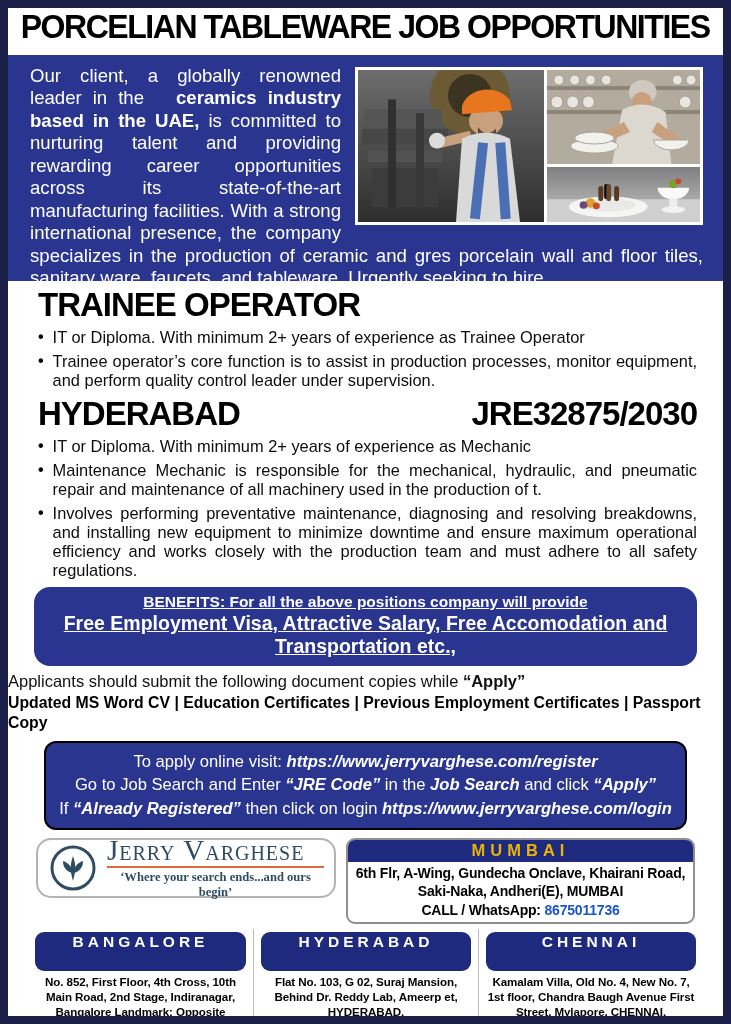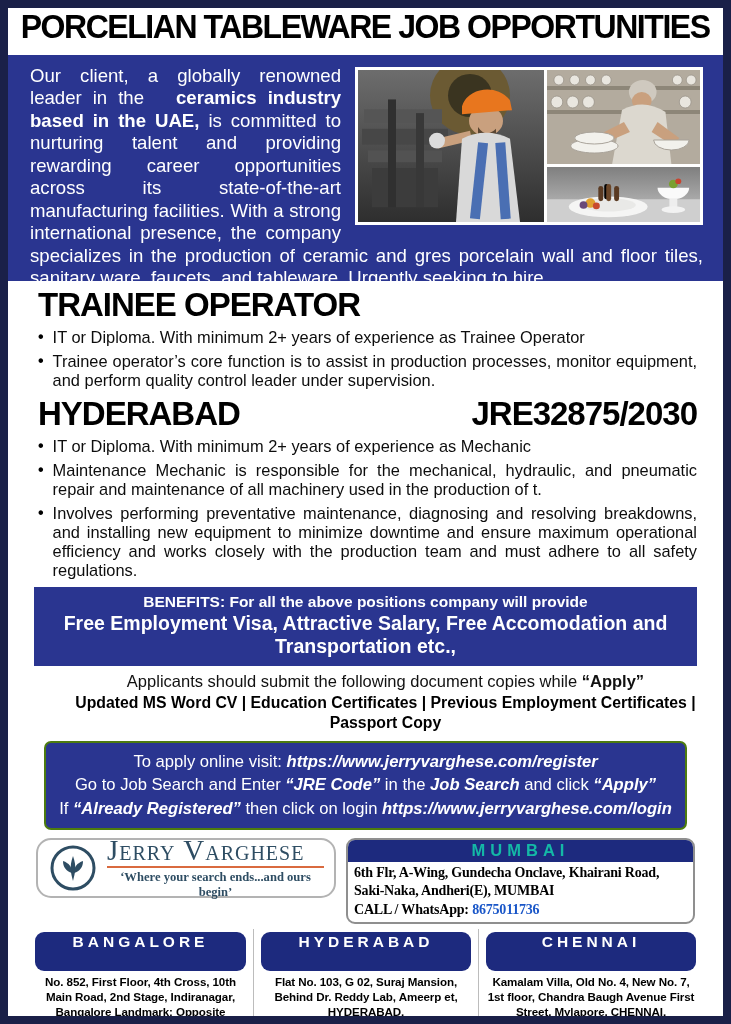--- a/index.html
+++ b/index.html
@@ -25,48 +25,48 @@
   
   .jobs{padding:2px 26px 0 30px;}
   .job-head{display:flex;justify-content:space-between;align-items:flex-start;margin-top:3px;}
   .job-head h2,.job-head .code{font-size:33px;font-weight:bold;letter-spacing:-1px;color:#000;}
   .bullets{margin:4px 0 1px;}
   .bullet{display:flex;gap:9px;margin-bottom:5px;}
   .bullet .dot{flex:0 0 auto;font-size:16px;line-height:1.16;font-weight:bold;}
   .dot::before{content:"•";}
   .bullet .bt{font-size:16.4px;font-weight:normal;line-height:1.16;color:var(--ink);text-align:justify;}
   
-  .benefits{margin:7px 26px 5px;background:var(--navy);border-radius:0;color:#fff;
-    text-align:center;padding:6px 8px 8px;}
+  .benefits{margin:7px 26px 5px;background:var(--navy);border-radius:16px;color:#fff;
+    text-align:center;padding:6px 8px 8px;text-decoration:underline;}
   .benefits .l1{font-size:15.5px;font-weight:bold;}
   .benefits .l2{font-size:19.5px;font-weight:bold;margin-top:1px;}
   
-  .docs{text-align:center;line-height:1.3;padding-left:40px;}
+  .docs{line-height:1.3;}
   .docs .l1{font-size:16.5px;color:#111;}
   .docs .l1 .b{font-weight:bold;}
   .docs .l2{font-size:15.8px;font-weight:bold;color:#000;}
   
-  .apply{margin:7px 36px 8px;background:var(--navy);border:2px solid #4d7c0f;border-radius:7px;
+  .apply{margin:7px 36px 8px;background:var(--navy);border:2px solid #000000;border-radius:12px;
     color:#fff;text-align:center;padding:7px 10px;font-size:16.6px;line-height:1.42;}
   .apply .bi{font-weight:bold;font-style:italic;}
   
   .contact-row{display:flex;gap:10px;margin:2px 28px 5px;}
   .logo-card{flex:0 0 300px;border:2px solid #b3b3b3;border-radius:15px;background:#fff;
     display:flex;align-items:center;gap:9px;padding:6px 10px;height:60px;}
   .logo-card svg{flex:0 0 50px;}
   .logo-name{font-family:"Liberation Serif",serif;font-variant:small-caps;font-size:29px;
     letter-spacing:1px;color:var(--logo-ink);border-bottom:2px solid var(--logo-line);
     line-height:1.05;padding-bottom:1px;white-space:nowrap;}
   .logo-tag{font-family:"Liberation Serif",serif;font-weight:bold;font-size:12.6px;
     color:var(--logo-ink);text-align:center;margin-top:2px;}
   .office{border:2px solid #8f8f8f;border-radius:9px;overflow:hidden;flex:1;background:#fff;}
-  .office-head{background:var(--navy-dark);color:#14b8a6;font-weight:bold;letter-spacing:5px;
+  .office-head{background:var(--navy-dark);color:#eab308;font-weight:bold;letter-spacing:5px;
     font-size:16.5px;text-align:center;padding:1px 0 2px;}
-  .office-body{font-weight:bold;font-size:14px;line-height:1.33;
-    color:#000;padding:2px 6px 3px;letter-spacing:-0.2px;font-family:Liberation Serif, serif;}
+  .office-body{text-align:center;font-weight:bold;font-size:14px;line-height:1.33;
+    color:#000;padding:2px 6px 3px;letter-spacing:-0.2px;}
   .phone{color:var(--phone);}
   
   .city-grid{display:grid;grid-template-columns:1fr 1fr 1fr;margin:0 20px;}
   .city-cell{padding:3px 7px 4px;}
   .city-cell:nth-child(3n+2),.city-cell:nth-child(3n){border-left:1.5px solid #bcbcbc;}
   .city-cell:nth-child(n+4){border-top:1.5px solid #cfcfcf;}
   .city-head{background:var(--navy-dark);color:#fff;font-weight:bold;letter-spacing:4px;
     font-size:15.5px;text-align:center;border-radius:9px;padding:1px 0 20px;margin-bottom:3px;}
   .city-body{text-align:center;font-weight:bold;font-size:11.6px;line-height:1.3;
     color:#000;letter-spacing:-0.1px;}

